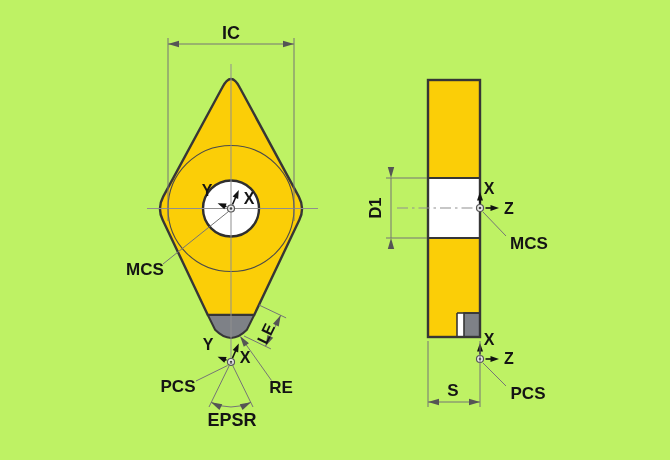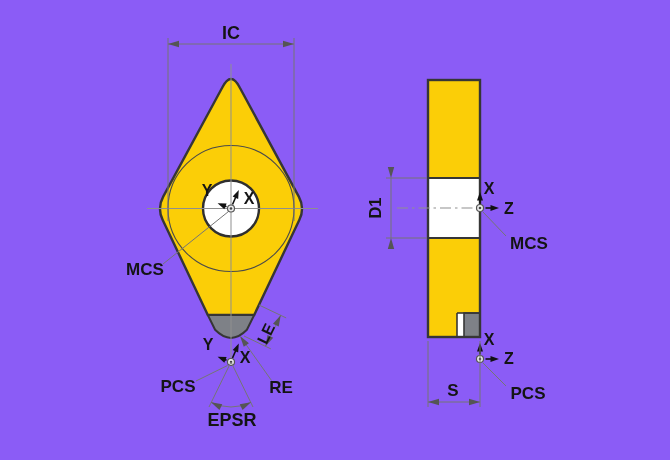--- a/index.html
+++ b/index.html
@@ -1,16 +1,16 @@
 <!DOCTYPE html>
 <html><head>
 <meta charset="utf-8">
 <style>
   html,body{margin:0;padding:0;background:#ffffff;}
-  .stage{position:relative;width:670px;height:460px;background:#8b5cf6;overflow:hidden;}
+  .stage{position:relative;width:670px;height:460px;background:#bef264;overflow:hidden;}
   svg{display:block;}
   text{font-family:"Liberation Sans","DejaVu Sans",sans-serif;font-weight:bold;fill:#141414;}
   .thin{stroke:#757575;stroke-width:1;fill:none;}
   .cline{stroke:#8f8f8f;stroke-width:1;fill:none;}
   .outline{stroke:#363636;fill:none;}
   .axis{stroke:#111111;stroke-width:1.6;fill:none;}
   .dimhead{fill:#555555;}
   .axishead{fill:#111111;}
 </style>
 </head>

